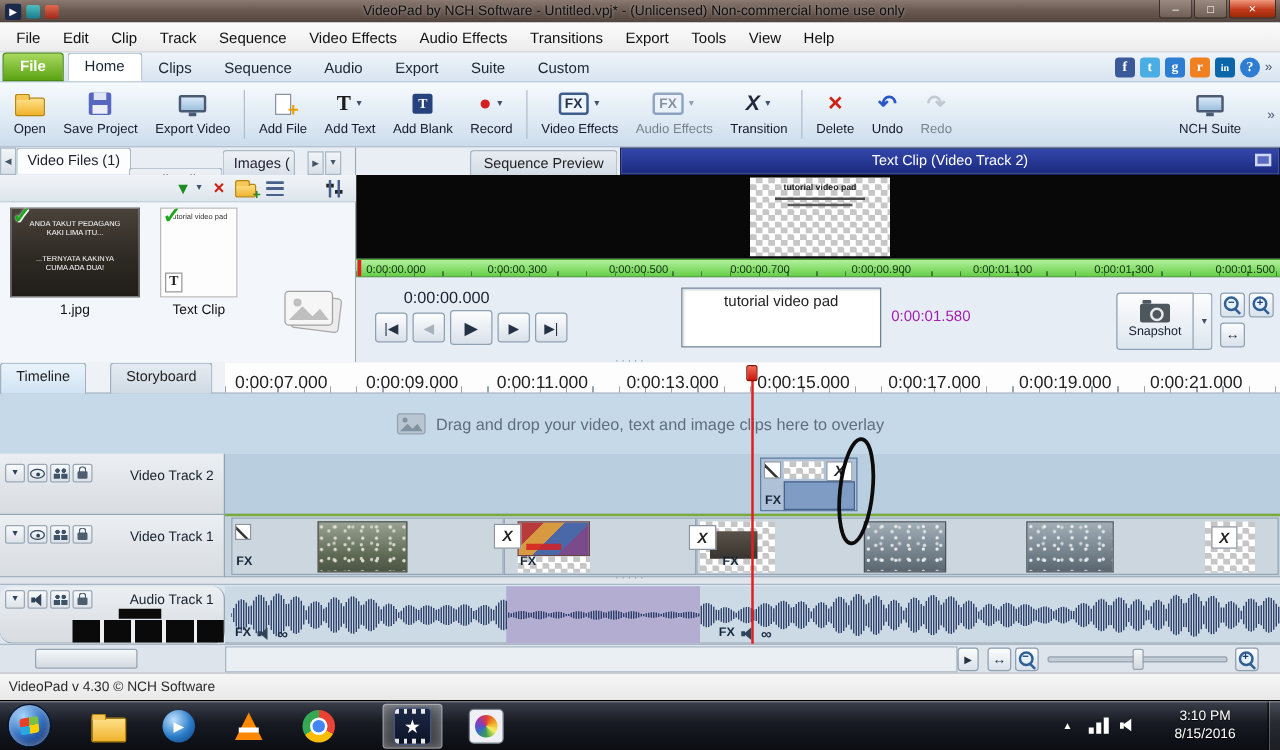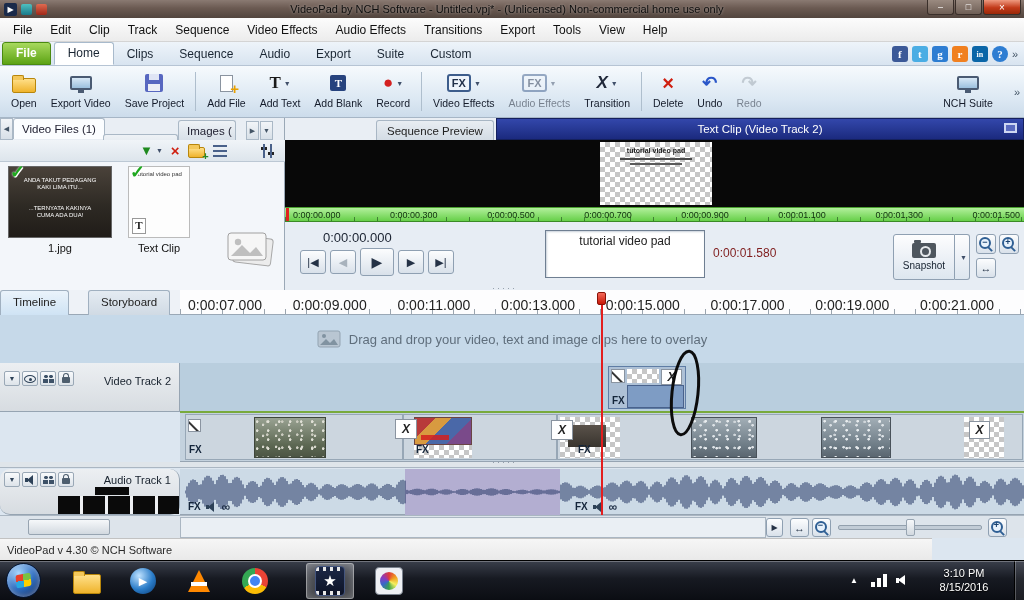--- a/index.html
+++ b/index.html
@@ -215,29 +215,29 @@
 
   <div class="abs toolbar" style="left:0;top:66px;width:1024px;height:52px;">
     <div class="tbtn">
       <div class="tbig">
           <span class="ic-folder"></span>
         </div>
       <span class="lbl">Open</span>
     </div>
     <div class="tbtn">
       <div class="tbig">
+          <span class="ic-floppy"></span>
+        </div>
+      <span class="lbl">Save Project</span>
+    </div>
+    <div class="tbtn">
+      <div class="tbig">
           <span class="ic-monitor"></span>
         </div>
       <span class="lbl">Export Video</span>
-    </div>
-    <div class="tbtn">
-      <div class="tbig">
-          <span class="ic-floppy"></span>
-        </div>
-      <span class="lbl">Save Project</span>
     </div>
     <div class="tbsep"></div>
     <div class="tbtn">
       <div class="tbig">
           <span class="ic-page"></span>
         </div>
       <span class="lbl">Add File</span>
     </div>
     <div class="tbtn">
       <div class="tbig">
@@ -393,21 +393,21 @@
 
     <div class="abs transport" style="left:0;top:104px;width:739px;height:68px;">
       <div class="abs timebox" style="left:38px;top:8px;">0:00:00.000</div>
       <div class="abs tpbtn" style="left:15px;top:28px;width:26px;height:24px;">|◀</div>
       <div class="abs tpbtn dis" style="left:45px;top:28px;width:26px;height:24px;">◀</div>
       <div class="abs tpbtn" style="left:75px;top:26px;width:34px;height:28px;font-size:14px;">▶</div>
       <div class="abs tpbtn" style="left:113px;top:28px;width:26px;height:24px;">▶</div>
       <div class="abs tpbtn" style="left:143px;top:28px;width:26px;height:24px;">▶|</div>
 
       <div class="abs overlaybox" style="left:260px;top:8px;width:160px;height:48px;">tutorial video pad</div>
-      <div class="abs" style="left:428px;top:24px;font-size:12px;color:#7f1d1d;text-align:center;">0:00:01.580</div>
+      <div class="abs" style="left:428px;top:24px;font-size:12px;color:#a21caf;text-align:center;">0:00:01.580</div>
 
       <div class="abs snapbtn" style="left:608px;top:12px;width:62px;height:46px;">
         <span class="ic-cam"></span>
         <span style="font-size:10px;color:#15202e;">Snapshot</span>
       </div>
       <div class="abs snapdd" style="left:670px;top:12px;width:15px;height:46px;">
           <span class="dd">▼</span>
         </div>
 
       <div class="abs tpbtn" style="left:691px;top:12px;width:20px;height:20px;">
@@ -465,20 +465,33 @@
   <div class="abs vtrack" style="left:180px;top:363px;width:844px;height:49px;"></div>
 
   <div class="abs vclip" style="left:608px;top:366px;width:78px;height:43px;z-index:6;">
     <div class="abs fadebox" style="left:2px;top:2px;width:14px;height:14px;"></div>
     <div class="abs checker" style="left:18px;top:2px;width:32px;height:14px;"></div>
     <div class="abs transx" style="left:52px;top:2px;width:21px;height:16px;">X</div>
     <div class="abs" style="left:18px;top:18px;width:57px;height:23px;background:#7e9cc4;border:1px solid #49628c;"></div>
     <div class="abs fxlabel" style="left:3px;top:28px;">FX</div>
   </div>
 
+  <div class="abs trackhead" style="left:0;top:412px;width:180px;height:50px;">
+    <div class="th-btn" style="left:4px;top:8px;">▼</div>
+    <div class="th-btn" style="left:22px;top:8px;">
+        <span class="eye"></span>
+      </div>
+    <div class="th-btn" style="left:40px;top:8px;">
+        <span class="dual"></span>
+      </div>
+    <div class="th-btn" style="left:58px;top:8px;">
+        <span class="lockic"></span>
+      </div>
+    <div class="th-label" style="right:8px;top:12px;">Video Track 1</div>
+  </div>
   <div class="abs" style="left:180px;top:411px;width:844px;height:2px;background:#79aa3c;z-index:7;"></div>
   <div class="abs vtrack" style="left:180px;top:412px;width:844px;height:50px;background:#c4d2de;"></div>
 
   <div class="abs clipA" style="left:185px;top:414px;width:218px;height:46px;z-index:5;">
     <div class="abs fadebox" style="left:2px;top:4px;width:13px;height:13px;"></div>
     <div class="abs fxlabel" style="left:3px;top:29px;">FX</div>
     <div class="abs flock1" style="left:68px;top:2px;width:72px;height:41px;"></div>
   </div>
   <div class="abs clipA" style="left:403px;top:414px;width:154px;height:46px;z-index:5;">
     <div class="abs colorthumb" style="left:10px;top:2px;width:58px;height:28px;"></div>
@@ -553,21 +566,21 @@
       </div>
     <div class="abs slider-track" style="left:838px;top:9px;width:144px;height:5px;"></div>
     <div class="abs scrollthumb" style="left:906px;top:3px;width:9px;height:17px;"></div>
     <div class="abs tpbtn" style="left:988px;top:2px;width:19px;height:19px;">
         <span class="mag">
           <span class="sign">+</span>
         </span>
       </div>
   </div>
 
-  <div class="abs statusbar" style="left:0;top:538px;width:932px;height:22px;">
+  <div class="abs statusbar" style="left:0;top:538px;width:1024px;height:22px;">
     <span>VideoPad v 4.30 © NCH Software</span>
   </div>
 
   <div class="abs taskbar" style="left:0;top:560px;width:1024px;height:40px;">
     <div class="abs orb" style="left:6px;top:2px;">
         <span class="orb-flag"></span>
       </div>
     <div class="abs taskic" style="left:66px;top:3px;width:42px;height:34px;">
         <span class="ic-folder big"></span>
       </div>

